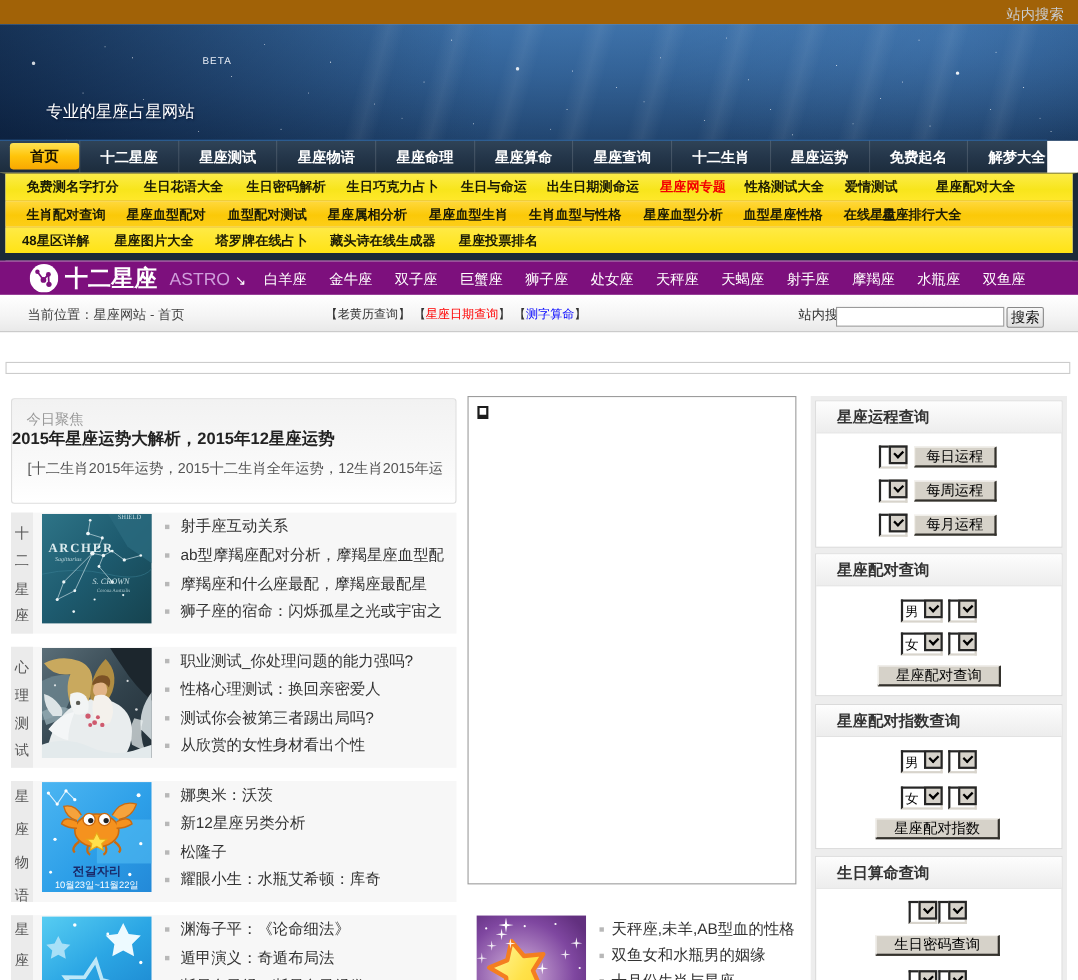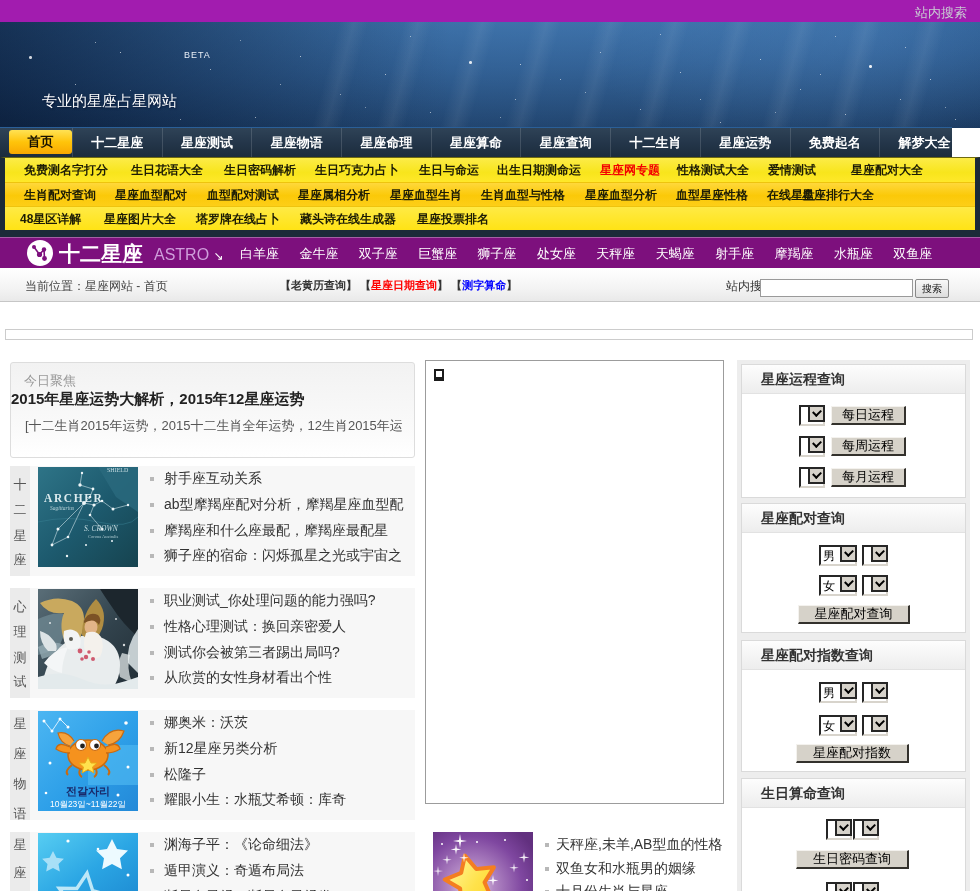--- a/index.html
+++ b/index.html
@@ -1,18 +1,18 @@
 <!DOCTYPE html>
 <html><head>
 <meta charset="utf-8">
 <style>
 *{margin:0;padding:0;box-sizing:content-box}
 body{width:980px;height:891px;position:relative;overflow:hidden;background:#fff;font-family:"Liberation Sans",sans-serif}
 
-#topbar{position:absolute;left:0;top:0;width:980px;height:22px;background:#a21caf}
+#topbar{position:absolute;left:0;top:0;width:980px;height:22px;background:#a16207}
 #topbar span{position:absolute;right:13px;top:4px;font-size:13px;color:#c9cdd3}
 
 #banner{position:absolute;left:0;top:22px;width:980px;height:106px;overflow:hidden;
 background:radial-gradient(ellipse 980px 280px at 56% -40%,rgba(100,160,220,.55),rgba(100,160,220,0) 75%),
 radial-gradient(ellipse 400px 200px at 88% 10%,rgba(80,135,195,.35),rgba(80,135,195,0) 70%),
 linear-gradient(178deg,#235389 0%,#1c4576 45%,#132f53 100%);}
 #banner:before{content:"";position:absolute;left:0;top:0;width:450px;height:106px;
 background:linear-gradient(90deg,rgba(5,15,35,.55),rgba(5,15,35,0));}
 #rays{position:absolute;left:310px;top:-20px;width:640px;height:150px;opacity:.08;
 background:repeating-linear-gradient(105deg,rgba(255,255,255,0) 0 34px,rgba(255,255,255,.8) 48px,rgba(255,255,255,0) 62px)}
@@ -58,26 +58,26 @@
 #pbar{position:absolute;left:0;top:237px;width:980px;height:31px;background:#7d107d;border-top:1px solid #a45fa4}
 #pcirc{position:absolute;left:27px;top:2px}
 #ptitle{position:absolute;left:59px;top:0;font-size:21px;font-weight:bold;color:#fff;line-height:32px}
 #pastro{position:absolute;left:154px;top:0;font-size:16px;color:#cf9edb;line-height:34px}
 #pastro b{color:#fff;font-weight:normal;font-size:12px}
 #plinks{position:absolute;left:240px;top:0;line-height:32px;font-size:13px;color:#fff;white-space:nowrap}
 #plinks span{display:inline-block;width:39px;margin-right:20.4px;text-align:center}
 
 #crumb{position:absolute;left:0;top:268px;width:980px;height:33px;background:linear-gradient(180deg,#ffffff 0%,#f4f4f4 60%,#e9e9e9 100%);border-bottom:1px solid #c6c6c6}
 #crumb .loc{position:absolute;left:25px;top:10px;font-size:12px;color:#444}
-#crumb .mid{position:absolute;left:280px;top:10px;font-size:11px;color:#333;font-weight:bold}
+#crumb .mid{position:absolute;left:296px;top:10px;font-size:11px;color:#333;font-weight:normal}
 #crumb .mid .r{color:#f00}
 #crumb .mid .b{color:#00f}
 #crumb .sl{position:absolute;left:726px;top:10px;font-size:12px;color:#333}
 #sinput{position:absolute;left:760px;top:11px;width:151px;height:16px;background:#fff;border:1px solid #9a9a9a}
-#sbtn{position:absolute;left:915px;top:11px;width:32px;height:17px;line-height:17px;text-align:center;font-size:10px;color:#111;
+#sbtn{position:absolute;left:915px;top:11px;width:32px;height:17px;line-height:17px;text-align:center;font-size:13px;color:#111;
 background:linear-gradient(180deg,#f8f8f8,#ddd);border:1px solid #888;border-radius:2px}
 
 #adstrip{position:absolute;left:5px;top:329px;width:966px;height:9px;border:1px solid #ccc;background:#fff}
 
 #focusbox{position:absolute;left:10px;top:362px;width:403px;height:94px;border:1px solid #ddd;border-radius:3px;
 background:linear-gradient(180deg,#f2f2f2 0%,#fafafa 70%,#fff 100%)}
 #focusbox .cap{position:absolute;left:13px;top:9px;font-size:13px;color:#999}
 #focusbox .tit{position:absolute;left:0;top:27px;width:100%;font-size:15px;font-weight:bold;color:#222}
 #focusbox .des{position:absolute;left:14px;top:54px;width:378px;font-size:13px;color:#555;white-space:nowrap;overflow:hidden}
 

